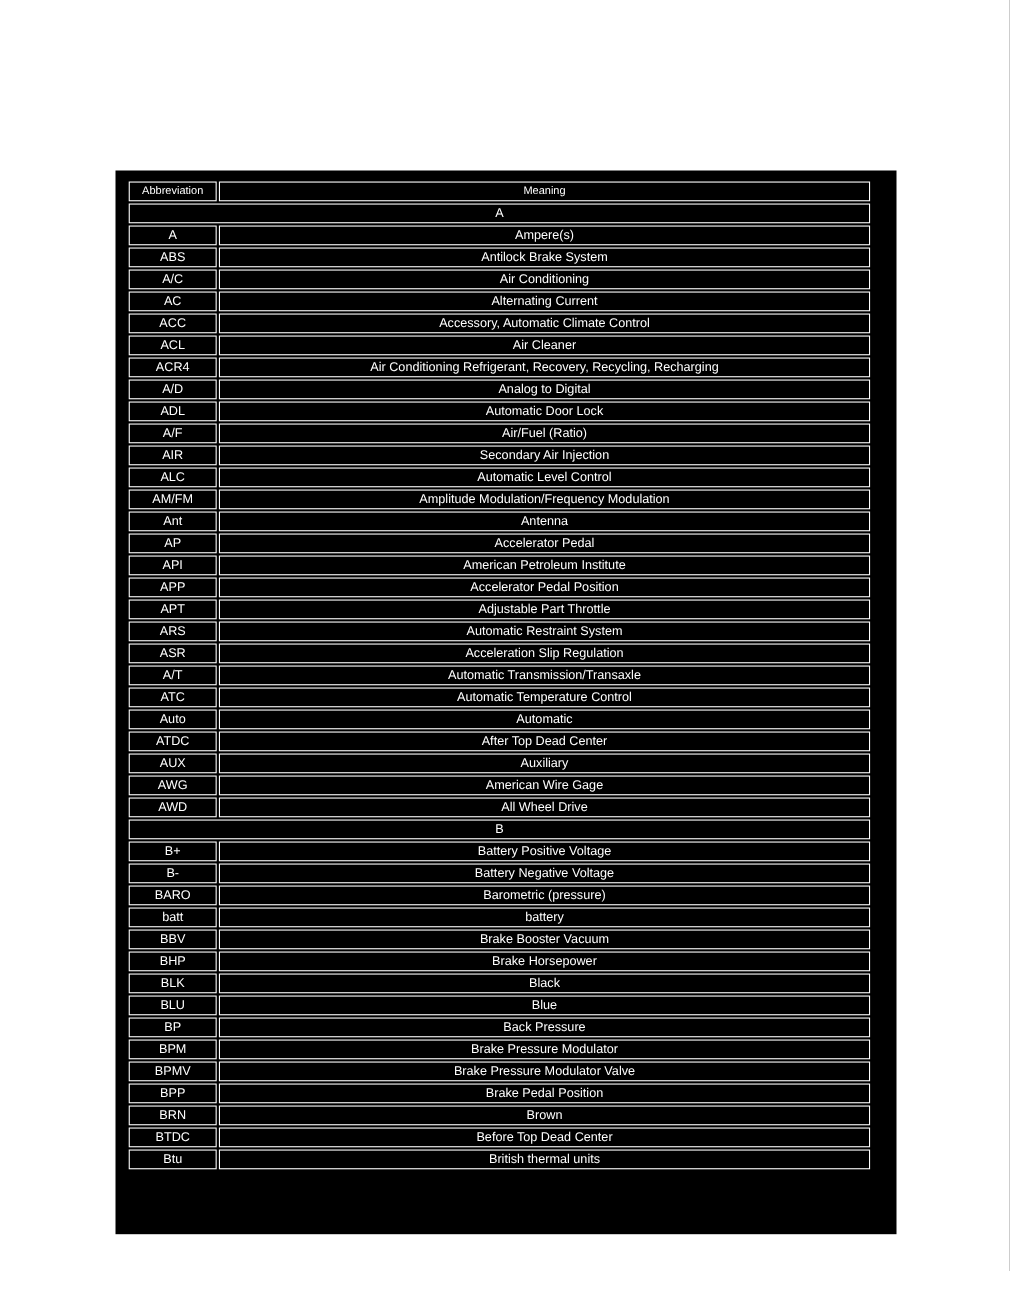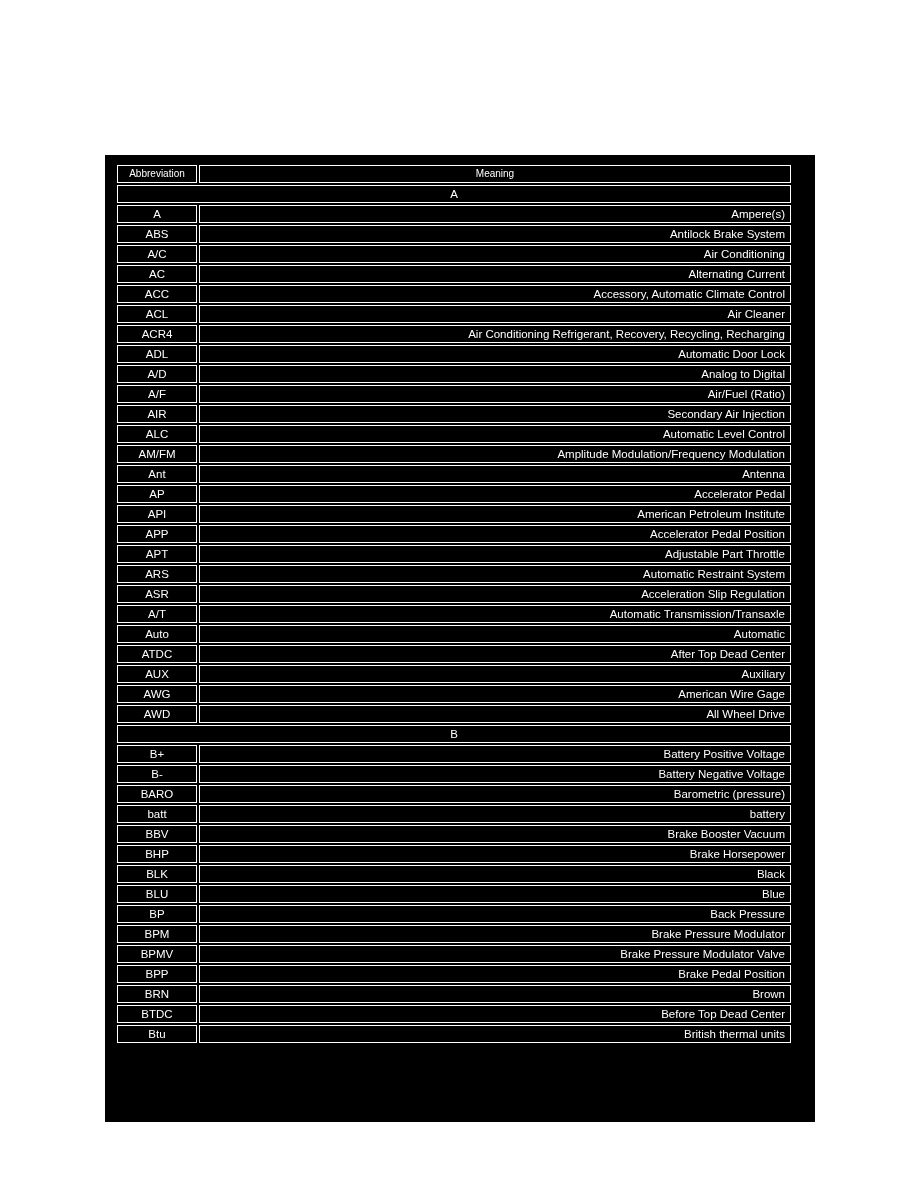--- a/index.html
+++ b/index.html
@@ -44,21 +44,21 @@
     white-space: nowrap;
     box-sizing: content-box;
   }
   table.abbr-table th {
     font-weight: normal;
     font-size: 10px;
     text-align: center;
   }
   col.abbr-col { width: 80px; }
   .abbr-cell { text-align: center; }
-  .meaning-cell { text-align: right; }
+  .meaning-cell { text-align: center; }
   .section-cell { text-align: center; }
 </style>
 </head>
 <body>
 
 <div class="panel">
   <table class="abbr-table">
     <colgroup>
       <col class="abbr-col">
       <col>
@@ -95,28 +95,28 @@
         </tr>
         <tr>
           <td class="abbr-cell">ACL</td>
           <td class="meaning-cell">Air Cleaner</td>
         </tr>
         <tr>
           <td class="abbr-cell">ACR4</td>
           <td class="meaning-cell">Air Conditioning Refrigerant, Recovery, Recycling, Recharging</td>
         </tr>
         <tr>
+          <td class="abbr-cell">A/D</td>
+          <td class="meaning-cell">Analog to Digital</td>
+        </tr>
+        <tr>
           <td class="abbr-cell">ADL</td>
           <td class="meaning-cell">Automatic Door Lock</td>
         </tr>
         <tr>
-          <td class="abbr-cell">A/D</td>
-          <td class="meaning-cell">Analog to Digital</td>
-        </tr>
-        <tr>
           <td class="abbr-cell">A/F</td>
           <td class="meaning-cell">Air/Fuel (Ratio)</td>
         </tr>
         <tr>
           <td class="abbr-cell">AIR</td>
           <td class="meaning-cell">Secondary Air Injection</td>
         </tr>
         <tr>
           <td class="abbr-cell">ALC</td>
           <td class="meaning-cell">Automatic Level Control</td>
@@ -149,20 +149,24 @@
           <td class="abbr-cell">ARS</td>
           <td class="meaning-cell">Automatic Restraint System</td>
         </tr>
         <tr>
           <td class="abbr-cell">ASR</td>
           <td class="meaning-cell">Acceleration Slip Regulation</td>
         </tr>
         <tr>
           <td class="abbr-cell">A/T</td>
           <td class="meaning-cell">Automatic Transmission/Transaxle</td>
+        </tr>
+        <tr>
+          <td class="abbr-cell">ATC</td>
+          <td class="meaning-cell">Automatic Temperature Control</td>
         </tr>
         <tr>
           <td class="abbr-cell">Auto</td>
           <td class="meaning-cell">Automatic</td>
         </tr>
         <tr>
           <td class="abbr-cell">ATDC</td>
           <td class="meaning-cell">After Top Dead Center</td>
         </tr>
         <tr>

